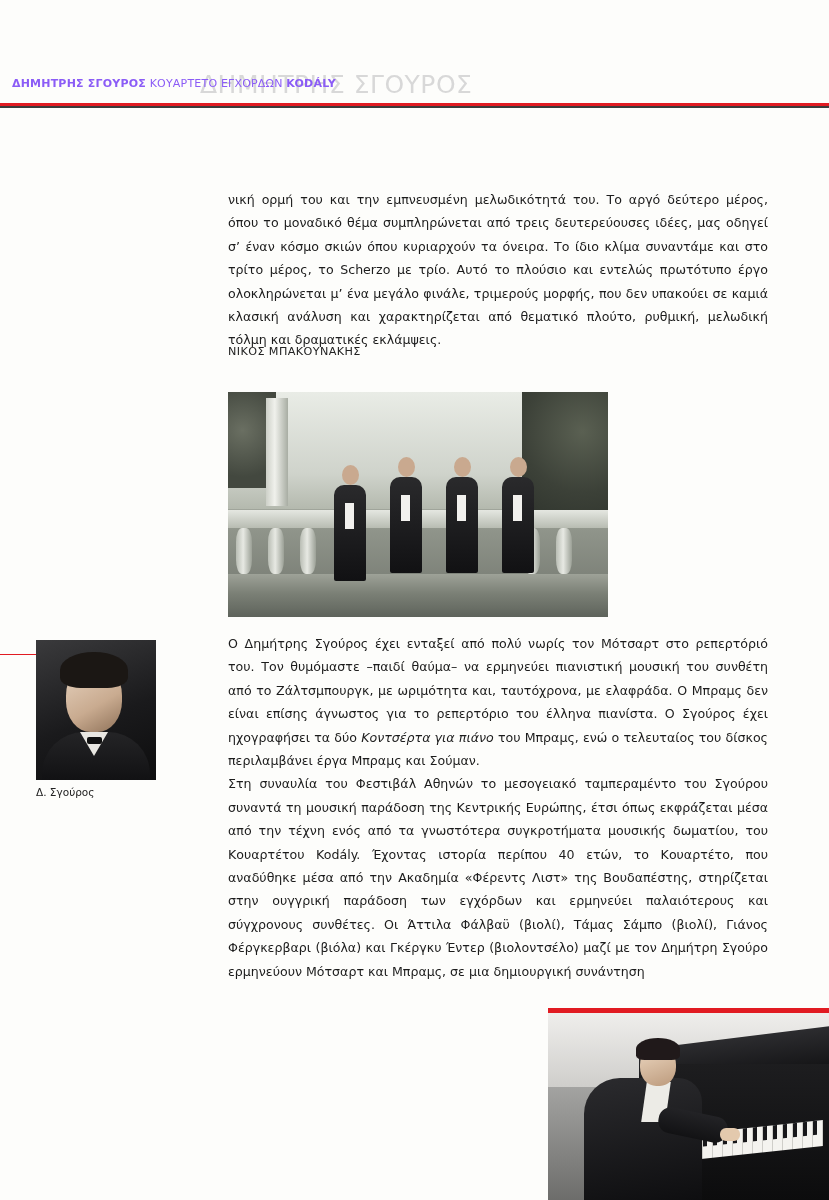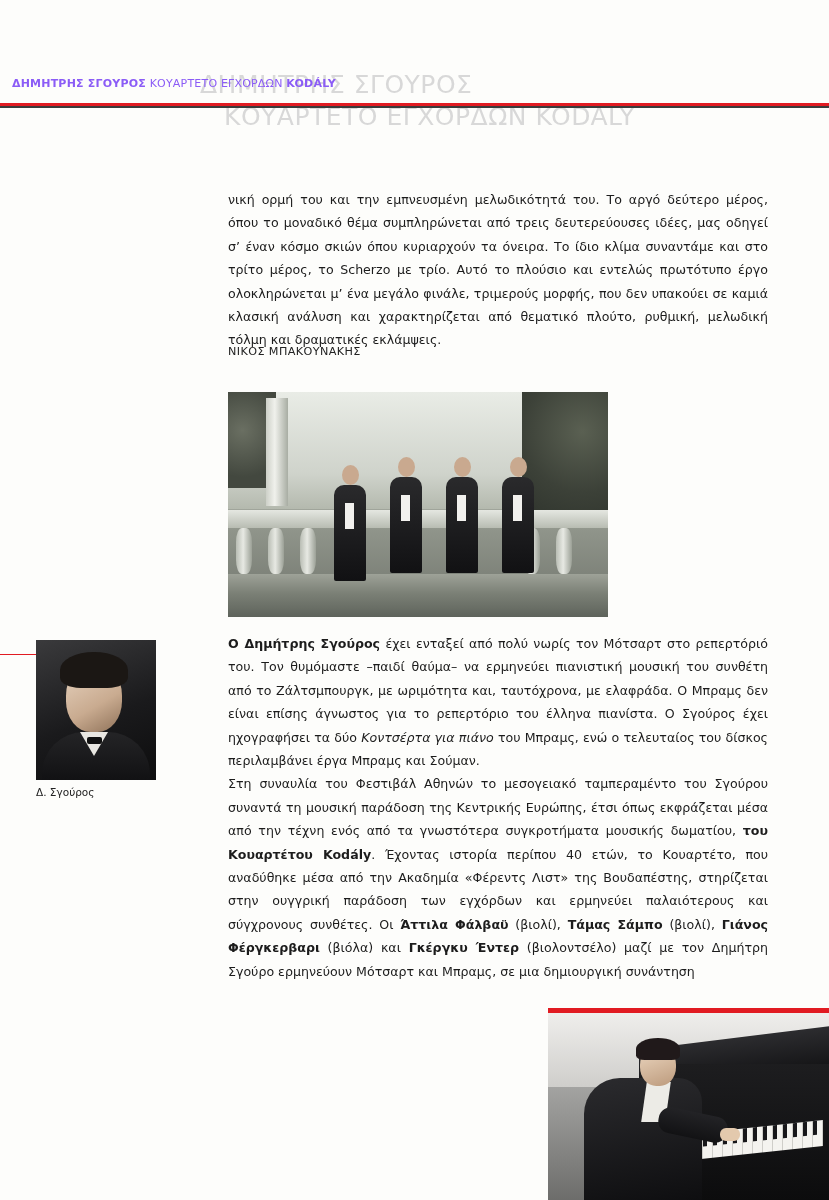--- a/index.html
+++ b/index.html
@@ -260,21 +260,21 @@
   }
 
   
   #main-article {
     top: 632px;
   }
   #main-article p {
     margin: 0;
   }
   .it { font-style: italic; }
-  .bd { font-weight: bold; }
+  .bd { font-weight: normal; }
 
   
   .photo-piano {
     position: absolute;
     left: 548px;
     top: 1008px;
     width: 281px;
     height: 192px;
     background: linear-gradient(180deg, #d9d9d7 0%, #a9a9a7 35%, #6d6d6b 100%);
     overflow: hidden;
@@ -363,21 +363,20 @@
   }
 </style>
 </head>
 <body>
 
 <div class="page">
 
   <div class="header">
     <div class="header-ghost">
       <span>ΔΗΜΗΤΡΗΣ ΣΓΟΥΡΟΣ</span>
-      <span class="line2">ΚΟΥΑΡΤΕΤΟ ΕΓΧΟΡΔΩΝ KODALY</span>
     </div>
     <div class="header-title">
       <span class="b">ΔΗΜΗΤΡΗΣ ΣΓΟΥΡΟΣ</span><span class="n"> ΚΟΥΑΡΤΕΤΟ ΕΓΧΟΡΔΩΝ </span><span class="b">KODÁLY</span>
     </div>
     <div class="rule-red"></div>
     <div class="rule-dark"></div>
   </div>
 
   <div class="col-text" id="intro-paragraph">νική ορμή του και την εμπνευσμένη μελωδικότητά του. Το αργό δεύτερο μέρος, όπου το μοναδικό θέμα συμπληρώνεται από τρεις δευτερεύουσες ιδέες, μας οδηγεί σ’ έναν κόσμο σκιών όπου κυριαρχούν τα όνειρα. Το ίδιο κλίμα συναντάμε και στο τρίτο μέρος, το Scherzo με τρίο. Αυτό το πλούσιο και εντελώς πρωτότυπο έργο ολοκληρώνεται μ’ ένα μεγάλο φινάλε, τριμερούς μορφής, που δεν υπακούει σε καμιά κλασική ανάλυση και χαρακτηρίζεται από θεματικό πλούτο, ρυθμική, μελωδική τόλμη και δραματικές εκλάμψεις.</div>
   <div class="byline">ΝΙΚΟΣ ΜΠΑΚΟΥΝΑΚΗΣ</div>

